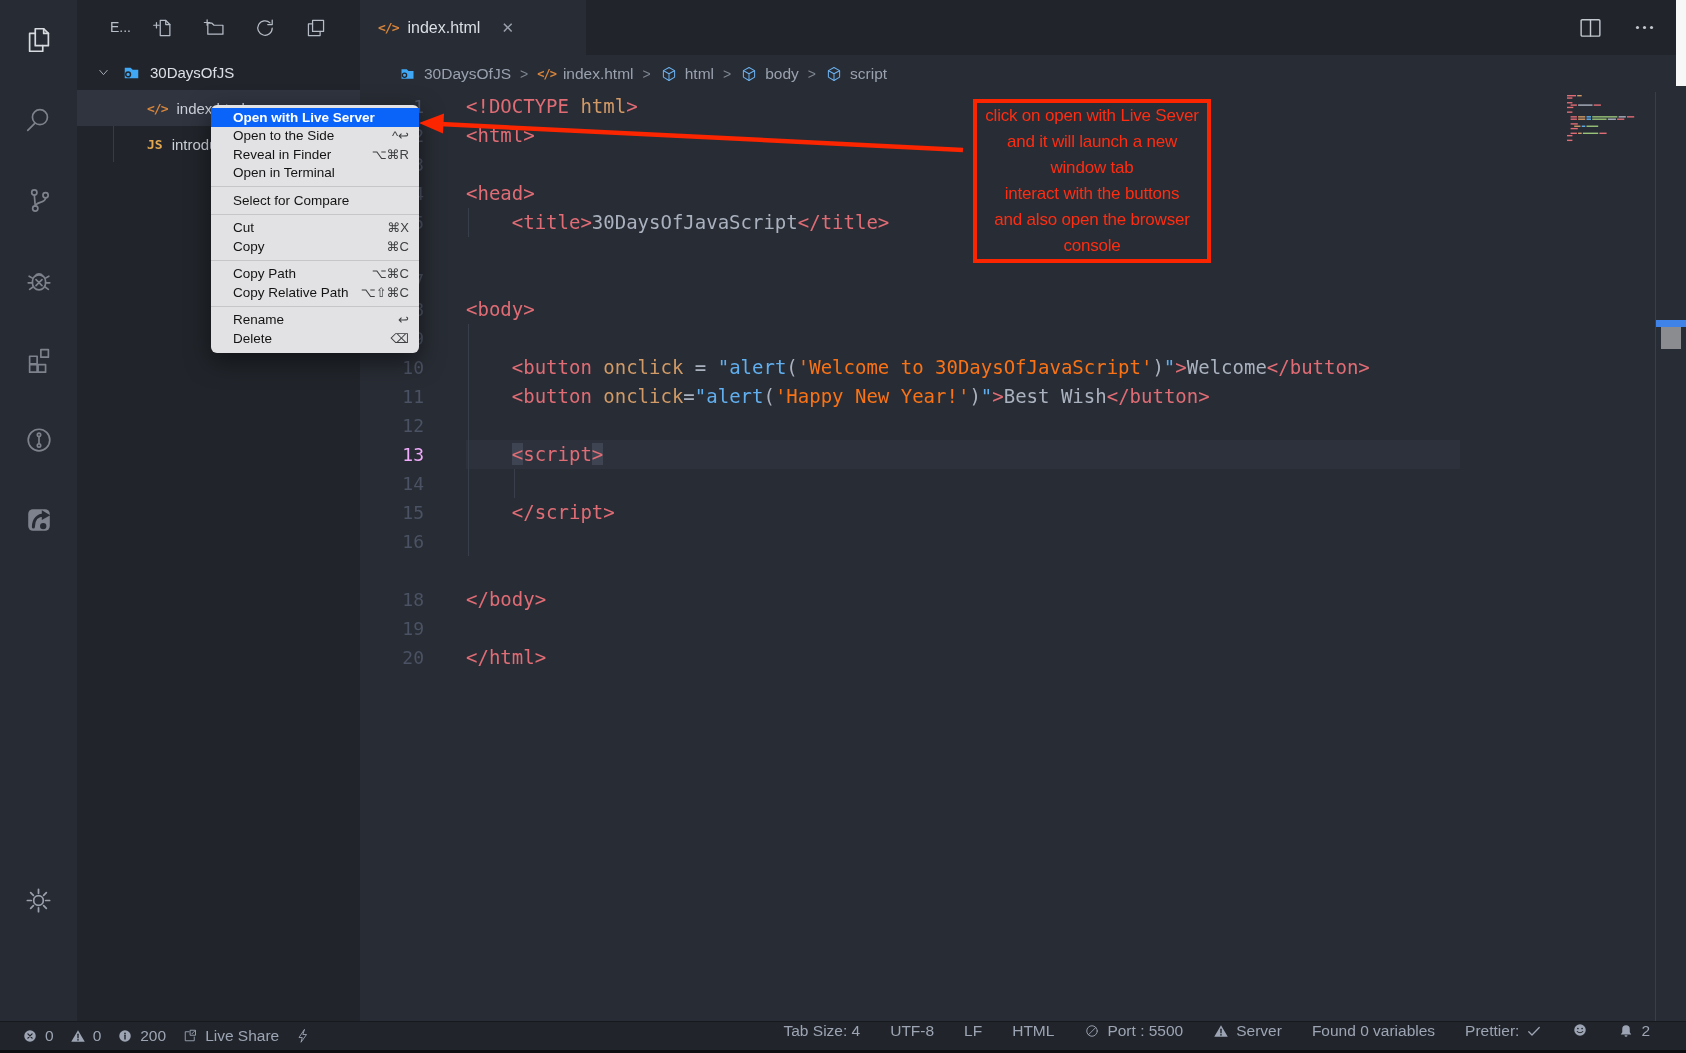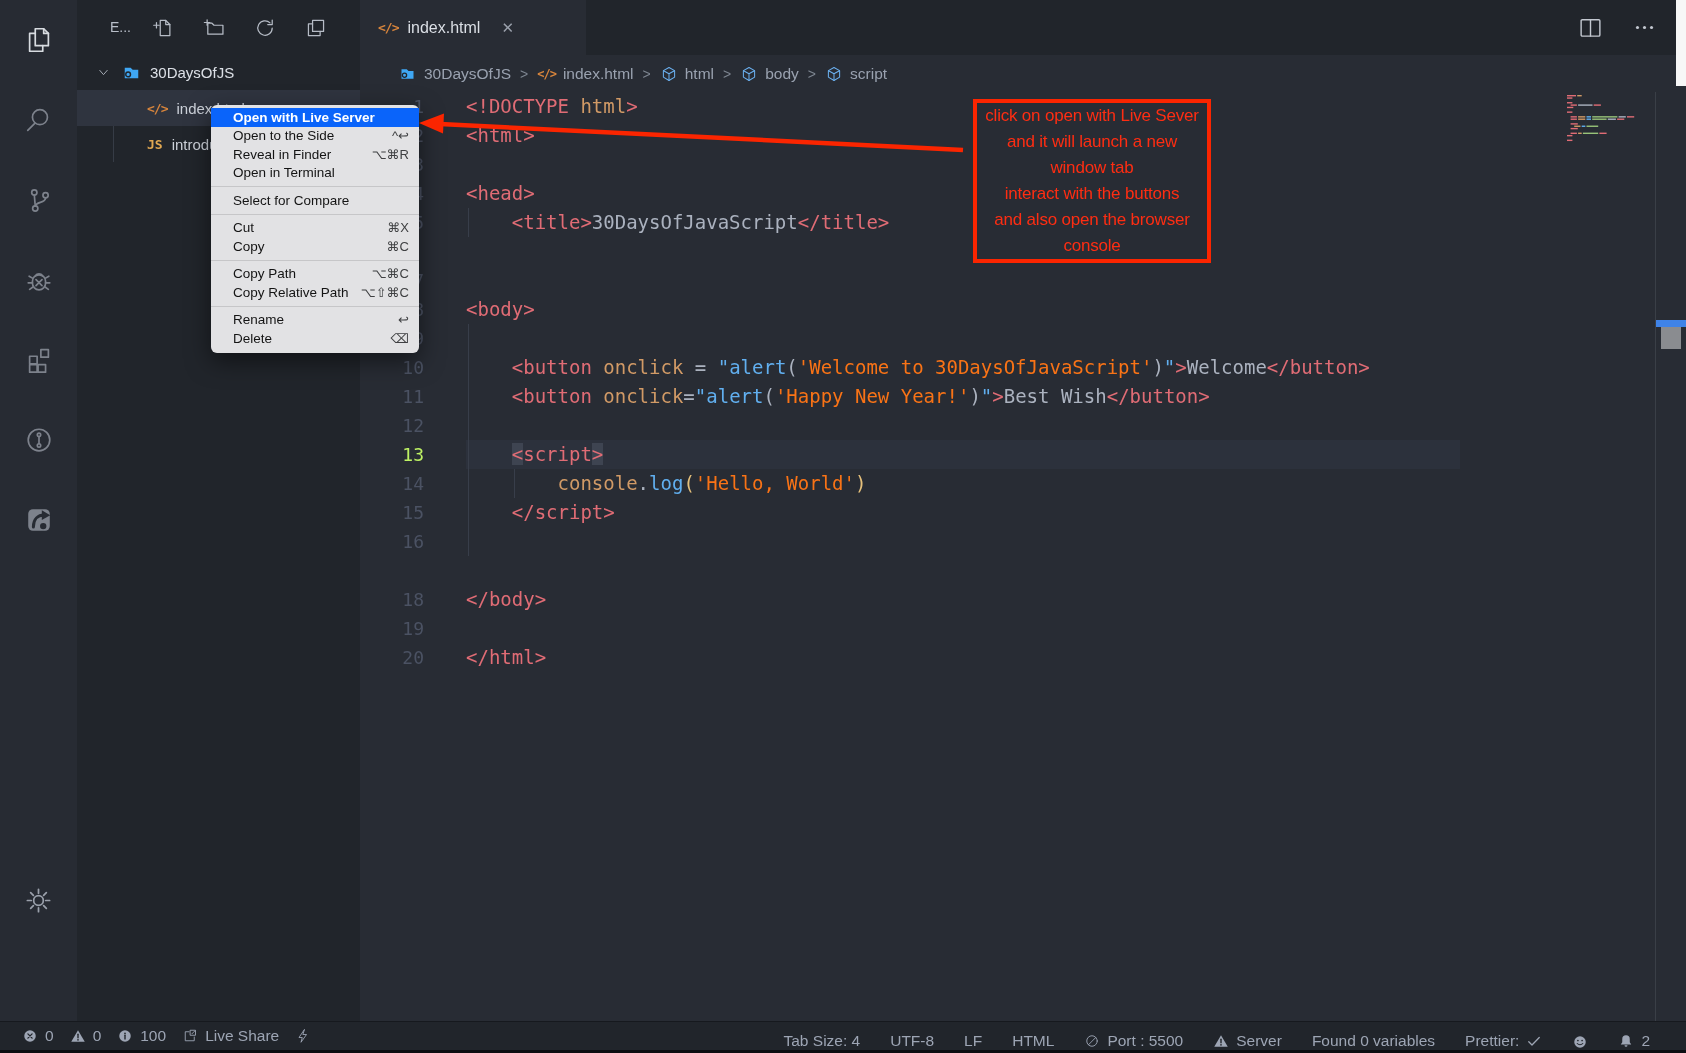--- a/index.html
+++ b/index.html
@@ -48,21 +48,21 @@
   .bc-sep{color:#7d8590;font-size:14px;}
   .bc-item .ic-folder{width:19px;height:16px;}
   .cube-ic{color:#6cb2f2;width:18px;height:18px;}
   .breadcrumbs .html-badge{font-size:12px;}
 
   
   .codewrap{position:absolute;left:0;top:92px;right:31px;bottom:0;}
   .code-line{position:absolute;left:0;right:0;height:29px;font-family:"DejaVu Sans Mono",monospace;
              font-size:19px;line-height:29px;white-space:pre;}
   .code-line .ln{position:absolute;left:0;width:64px;text-align:right;color:#4b5263;font-size:18px;}
-  .code-line.cur .ln{color:#bef264;}
+  .code-line.cur .ln{color:#f0abfc;}
   .code-line .ct{position:absolute;left:106px;}
   .band{position:absolute;left:106px;width:994px;top:0;height:29px;background:#2c313c;}
   i.g{position:absolute;top:0;height:29px;width:1px;background:#383e4a;}
   .tk-d{color:#abb2bf}.tk-t{color:#e06c75}.tk-a{color:#d19a66}.tk-s{color:#f97316}
   .tk-f{color:#61afef}.tk-y{color:#e5c07b}
   .tk-u{color:#98c379;text-decoration:underline;}
   .tk-b{color:#e06c75;background:#3e4451;}
 
   
   .mm-border{position:absolute;left:1655px;top:92px;width:1px;height:929px;background:#3a3f47;}
@@ -83,21 +83,21 @@
   .annotation{position:absolute;left:973px;top:99px;width:238px;height:164px;border:4px solid #fb2500;
               box-sizing:border-box;z-index:40;}
   .annotation div{font-size:17px;line-height:26px;color:#fe2d12;text-align:center;white-space:nowrap;letter-spacing:-0.2px;}
   .arrow-svg{position:absolute;left:0;top:0;width:1686px;height:1053px;z-index:60;pointer-events:none;}
 
   
   .statusbar{position:absolute;left:0;top:1021px;width:1686px;height:29px;background:#21252b;
              border-top:1px solid #16191e;box-sizing:border-box;color:#9da5b4;font-size:15.5px;z-index:20;}
   .black-strip{position:absolute;left:0;top:1050px;width:1686px;height:3px;background:#0c0e12;z-index:21;}
   .sb-left{position:absolute;left:22px;top:0;height:28px;display:flex;gap:16px;align-items:center;}
-  .sb-right{position:absolute;right:36px;top:0;height:28px;display:flex;gap:30px;align-items:flex-end;}
+  .sb-right{position:absolute;right:36px;top:0;height:28px;display:flex;gap:30px;align-items:flex-start;}
   .sb-item{display:flex;align-items:center;gap:7px;cursor:pointer;}
   .sb-item .ic{width:16px;height:16px;}
 </style>
 </head>
 <body>
 
 <div class="abar">
   <div class="ab-items">
       <div class="ab-item active">
         <span class="ic ">
@@ -317,21 +317,21 @@
       <div class="code-line" style="top: 58px;"><span class="ln">3</span><span class="ct"></span></div>
       <div class="code-line" style="top: 87px;"><span class="ln">4</span><span class="ct"><span class="tk-t">&lt;head&gt;</span></span></div>
       <div class="code-line" style="top: 116px;"><i class="g" style="left: 108px;"></i><span class="ln">5</span><span class="ct"><span class="tk-d">    </span><span class="tk-t">&lt;title&gt;</span><span class="tk-d">30DaysOfJavaScript</span><span class="tk-t">&lt;/title&gt;</span></span></div>
       <div class="code-line" style="top: 174px;"><span class="ln">7</span><span class="ct"></span></div>
       <div class="code-line" style="top: 203px;"><span class="ln">8</span><span class="ct"><span class="tk-t">&lt;body&gt;</span></span></div>
       <div class="code-line" style="top: 232px;"><i class="g" style="left: 108px;"></i><span class="ln">9</span><span class="ct"></span></div>
       <div class="code-line" style="top: 261px;"><i class="g" style="left: 108px;"></i><span class="ln">10</span><span class="ct"><span class="tk-d">    </span><span class="tk-t">&lt;button</span><span class="tk-a"> onclick</span><span class="tk-d"> = </span><span class="tk-f">"alert</span><span class="tk-d">(</span><span class="tk-s">'Welcome to 30DaysOfJavaScript'</span><span class="tk-d">)</span><span class="tk-f">"</span><span class="tk-t">&gt;</span><span class="tk-d">Welcome</span><span class="tk-t">&lt;/button&gt;</span></span></div>
       <div class="code-line" style="top: 290px;"><i class="g" style="left: 108px;"></i><span class="ln">11</span><span class="ct"><span class="tk-d">    </span><span class="tk-t">&lt;button</span><span class="tk-a"> onclick</span><span class="tk-d">=</span><span class="tk-f">"alert</span><span class="tk-d">(</span><span class="tk-s">'Happy New Year!'</span><span class="tk-d">)</span><span class="tk-f">"</span><span class="tk-t">&gt;</span><span class="tk-d">Best Wish</span><span class="tk-t">&lt;/button&gt;</span></span></div>
       <div class="code-line" style="top: 319px;"><i class="g" style="left: 108px;"></i><span class="ln">12</span><span class="ct"></span></div>
       <div class="code-line cur" style="top: 348px;"><div class="band"></div><i class="g" style="left: 108px;"></i><span class="ln">13</span><span class="ct"><span class="tk-d">    </span><span class="tk-b">&lt;</span><span class="tk-t">script</span><span class="tk-b">&gt;</span></span></div>
-      <div class="code-line" style="top: 377px;"><i class="g" style="left: 108px;"></i><i class="g" style="left: 153.8px;"></i><span class="ln">14</span><span class="ct"><span class="tk-d">        </span><span class="tk-a">console</span><span class="tk-d">.</span><span class="tk-f">log</span><span class="tk-y">(</span><span class="tk-s">'Hello, World'</span><span class="tk-y">)</span></span></div>
+      <div class="code-line" style="top: 377px;"><i class="g" style="left: 108px;"></i><i class="g" style="left: 153.8px;"></i><span class="ln">14</span></div>
       <div class="code-line" style="top: 406px;"><i class="g" style="left: 108px;"></i><span class="ln">15</span><span class="ct"><span class="tk-d">    </span><span class="tk-t">&lt;/script&gt;</span></span></div>
       <div class="code-line" style="top: 435px;"><i class="g" style="left: 108px;"></i><span class="ln">16</span><span class="ct"></span></div>
       <div class="code-line" style="top: 493px;"><span class="ln">18</span><span class="ct"><span class="tk-t">&lt;/body&gt;</span></span></div>
       <div class="code-line" style="top: 522px;"><span class="ln">19</span><span class="ct"></span></div>
       <div class="code-line" style="top: 551px;"><span class="ln">20</span><span class="ct"><span class="tk-t">&lt;/html&gt;</span></span></div>
     </div>
 </div>
 
 <div class="minimap"><svg width="86" height="50" id="mmsvg">
       <rect x="0" y="0" width="9" height="1.4" fill="#e06c75"></rect>
@@ -458,21 +458,21 @@
         <span>0</span>
       </div>
       <div class="sb-item">
         <span class="ic ">
           <svg viewBox="0 0 32 32" fill="none" stroke="currentColor" stroke-width="1.8" stroke-linecap="round" stroke-linejoin="round">
             <circle cx="16" cy="16" r="11.5" fill="currentColor" stroke="none"></circle>
             <path d="M16 14.5V22" stroke="#21252b" stroke-width="2.8"></path>
             <circle cx="16" cy="10.8" r="1.7" fill="#21252b" stroke="none"></circle>
           </svg>
         </span>
-        <span>100</span>
+        <span>200</span>
       </div>
       <div class="sb-item">
         <span class="ic ">
           <svg viewBox="0 0 32 32" fill="none" stroke="currentColor" stroke-width="1.8" stroke-linecap="round" stroke-linejoin="round">
             <path d="M14 7.5H6.5v18h18V18"></path>
             <rect x="17" y="4.5" width="10" height="10"></rect>
             <path d="M20 11.5l5.5-5.5"></path>
           </svg>
         </span>
         <span>Live Share</span>

